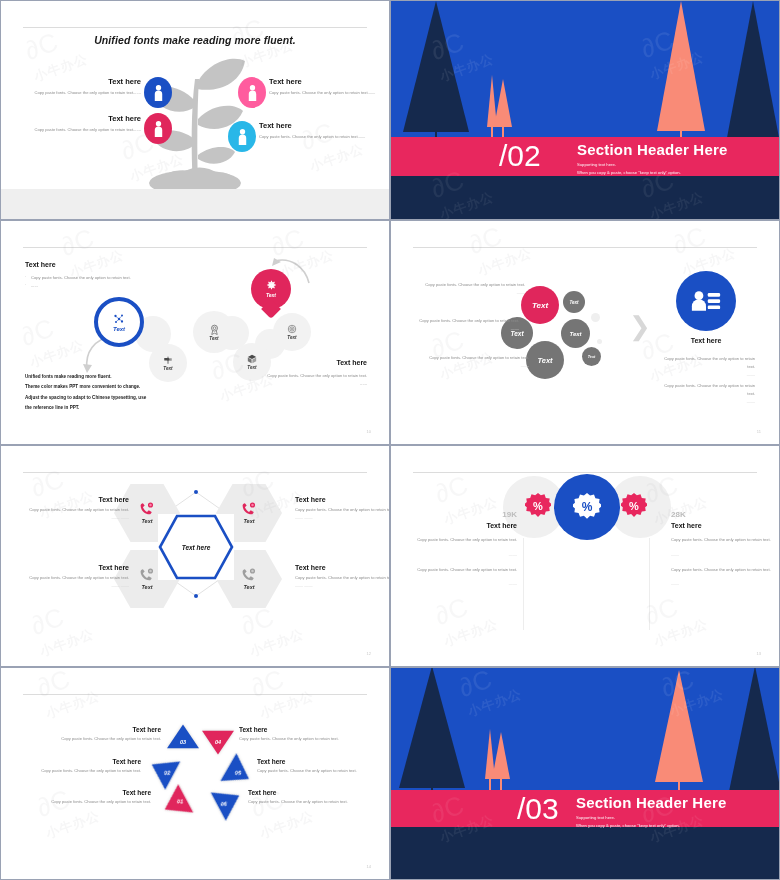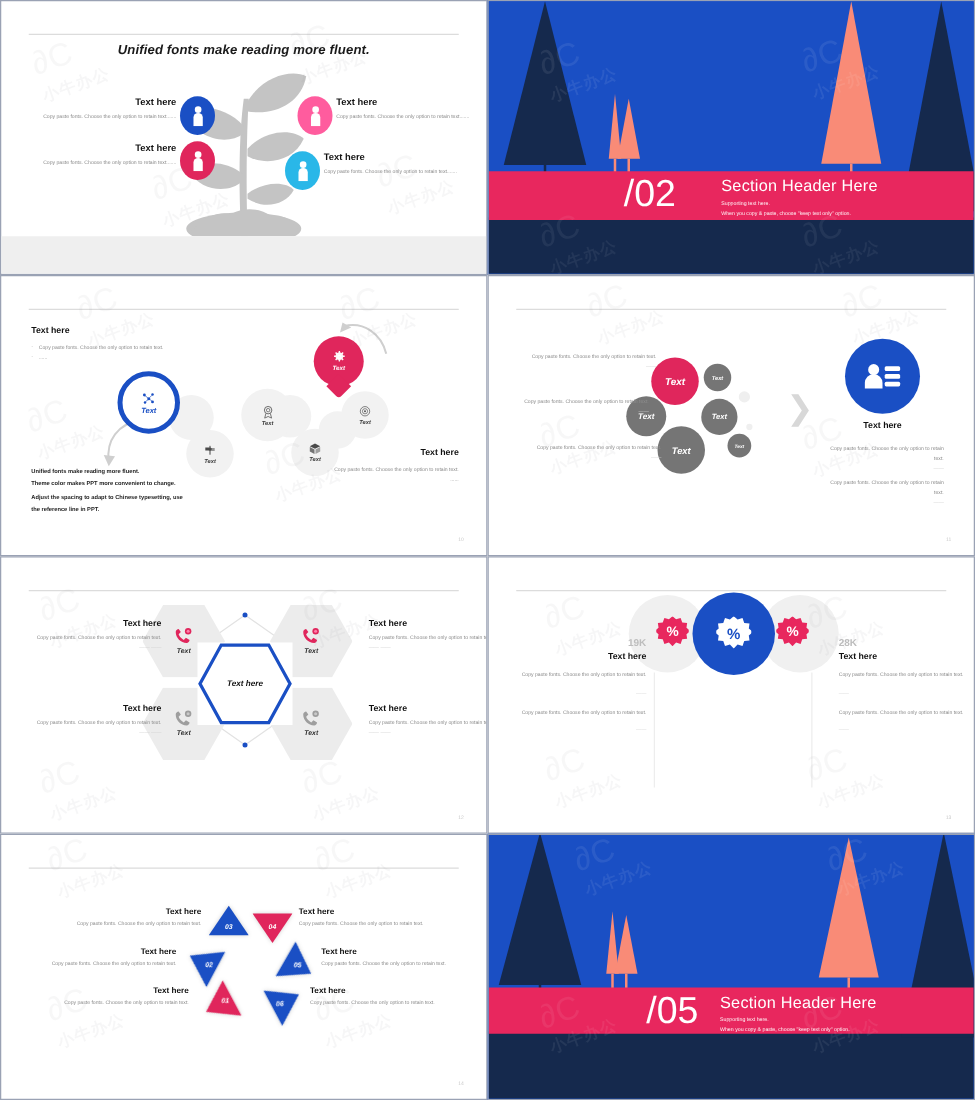--- a/index.html
+++ b/index.html
@@ -52,21 +52,21 @@
   
   .sec { background:#1a4fc4; }
   .sec .sky  { position:absolute; inset:0; background:#1a4fc4; }
   .sec .ground { position:absolute; left:0; right:0; bottom:0; height:38%; background:#15294d;}
   .sec .band { position:absolute; left:0; right:0; background:#e8275e; z-index:3;}
   .tri { position:absolute; width:0; height:0; z-index:2;}
   .trunk { position:absolute; width:2px; z-index:2;}
   .sec .num { position:absolute; z-index:4; color:#fff; font-size:30px; font-weight:300; line-height:1;
      font-family:"Liberation Sans", sans-serif; }
   .sec .hdr { position:absolute; z-index:4; color:#fff; }
-  .sec .hdr .t { font-size:13px; font-weight:normal; letter-spacing:.2px; }
+  .sec .hdr .t { font-size:15px; font-weight:bold; letter-spacing:.2px; }
   .sec .hdr .s1 { font-size:4.2px; margin-top:4px; opacity:.95;}
   .sec .hdr .s2 { font-size:4.2px; margin-top:2.5px; opacity:.95;}
 
   
   .s3 .blk { position:absolute; z-index:4; }
   .s3 .blk .h { font-size:7px; font-weight:bold; color:#111; margin-bottom:6px;}
   .s3 .blk ul { list-style:none; }
   .s3 .blk li { font-size:4.1px; color:#8d8d8d; line-height:2.0; position:relative; padding-left:6px;}
   .s3 .blk li:before { content:"·"; position:absolute; left:0; top:-1px; color:#aaa;}
   .s3 .blk.r { text-align:right; }
@@ -673,21 +673,21 @@
   <div class="tri" style="left:94px; top:61px; border-left:5px solid transparent; border-right:5px solid transparent; border-bottom:50px solid #F98B77;"></div>
   <div class="trunk" style="left:98px; top:111px; height:18px; background:#F98B77;"></div>
   <div class="tri" style="left:101px; top:64px; border-left:9px solid transparent; border-right:9px solid transparent; border-bottom:47px solid #F98B77;"></div>
   <div class="trunk" style="left:109px; top:111px; height:18px; background:#F98B77;"></div>
   <div class="tri" style="left:264px; top:2px; border-left:24px solid transparent; border-right:24px solid transparent; border-bottom:112px solid #F98B77;"></div>
   <div class="trunk" style="left:287px; top:114px; height:16px; background:#F98B77;"></div>
 
   <div class="band" style="top:122px; height:37px;"></div>
   <div class="ground" style="height:54px;"></div>
 
-  <div class="num" style="left:126px; top:126px;">/05</div>
+  <div class="num" style="left:126px; top:126px;">/03</div>
   <div class="hdr" style="left:185px; top:126px;">
     <div class="t">Section Header Here</div>
     <div class="s1">Supporting text here.</div>
     <div class="s2">When you copy &amp; paste, choose "keep text only" option.</div>
   </div>
 
   <div class="wm">
     <span class="g" style="left:68px; top:0px; color:rgba(255,255,255,.16);">∂C</span>
     <span style="left:76px; top:26px; color:rgba(255,255,255,.16);">小牛办公</span>
     <span class="g" style="left:270px; top:0px; color:rgba(255,255,255,.16);">∂C</span>

